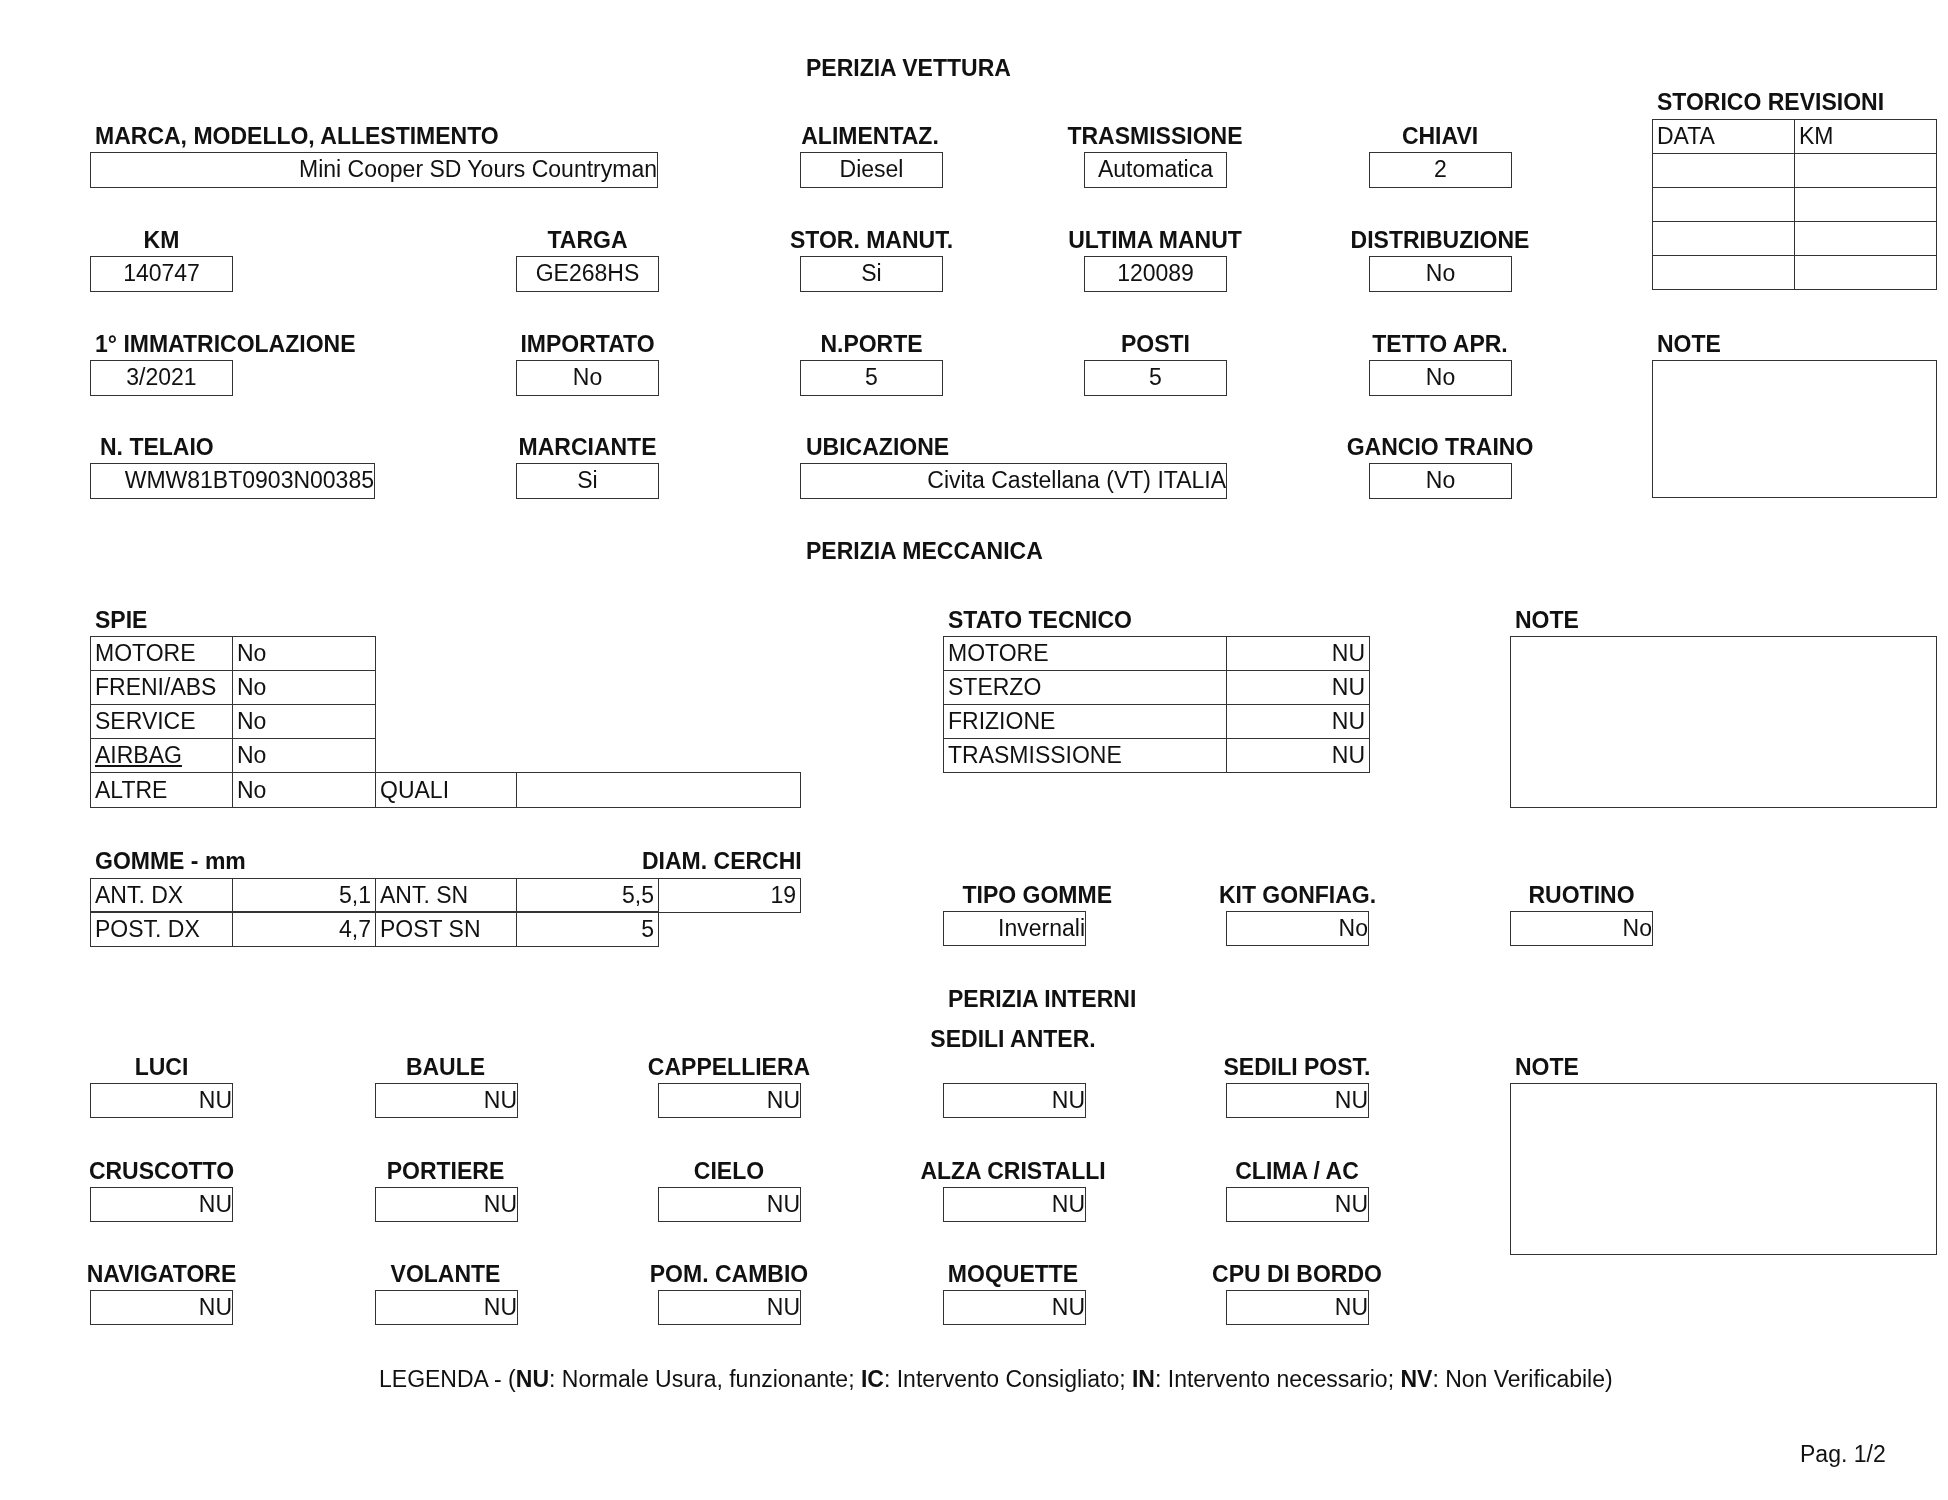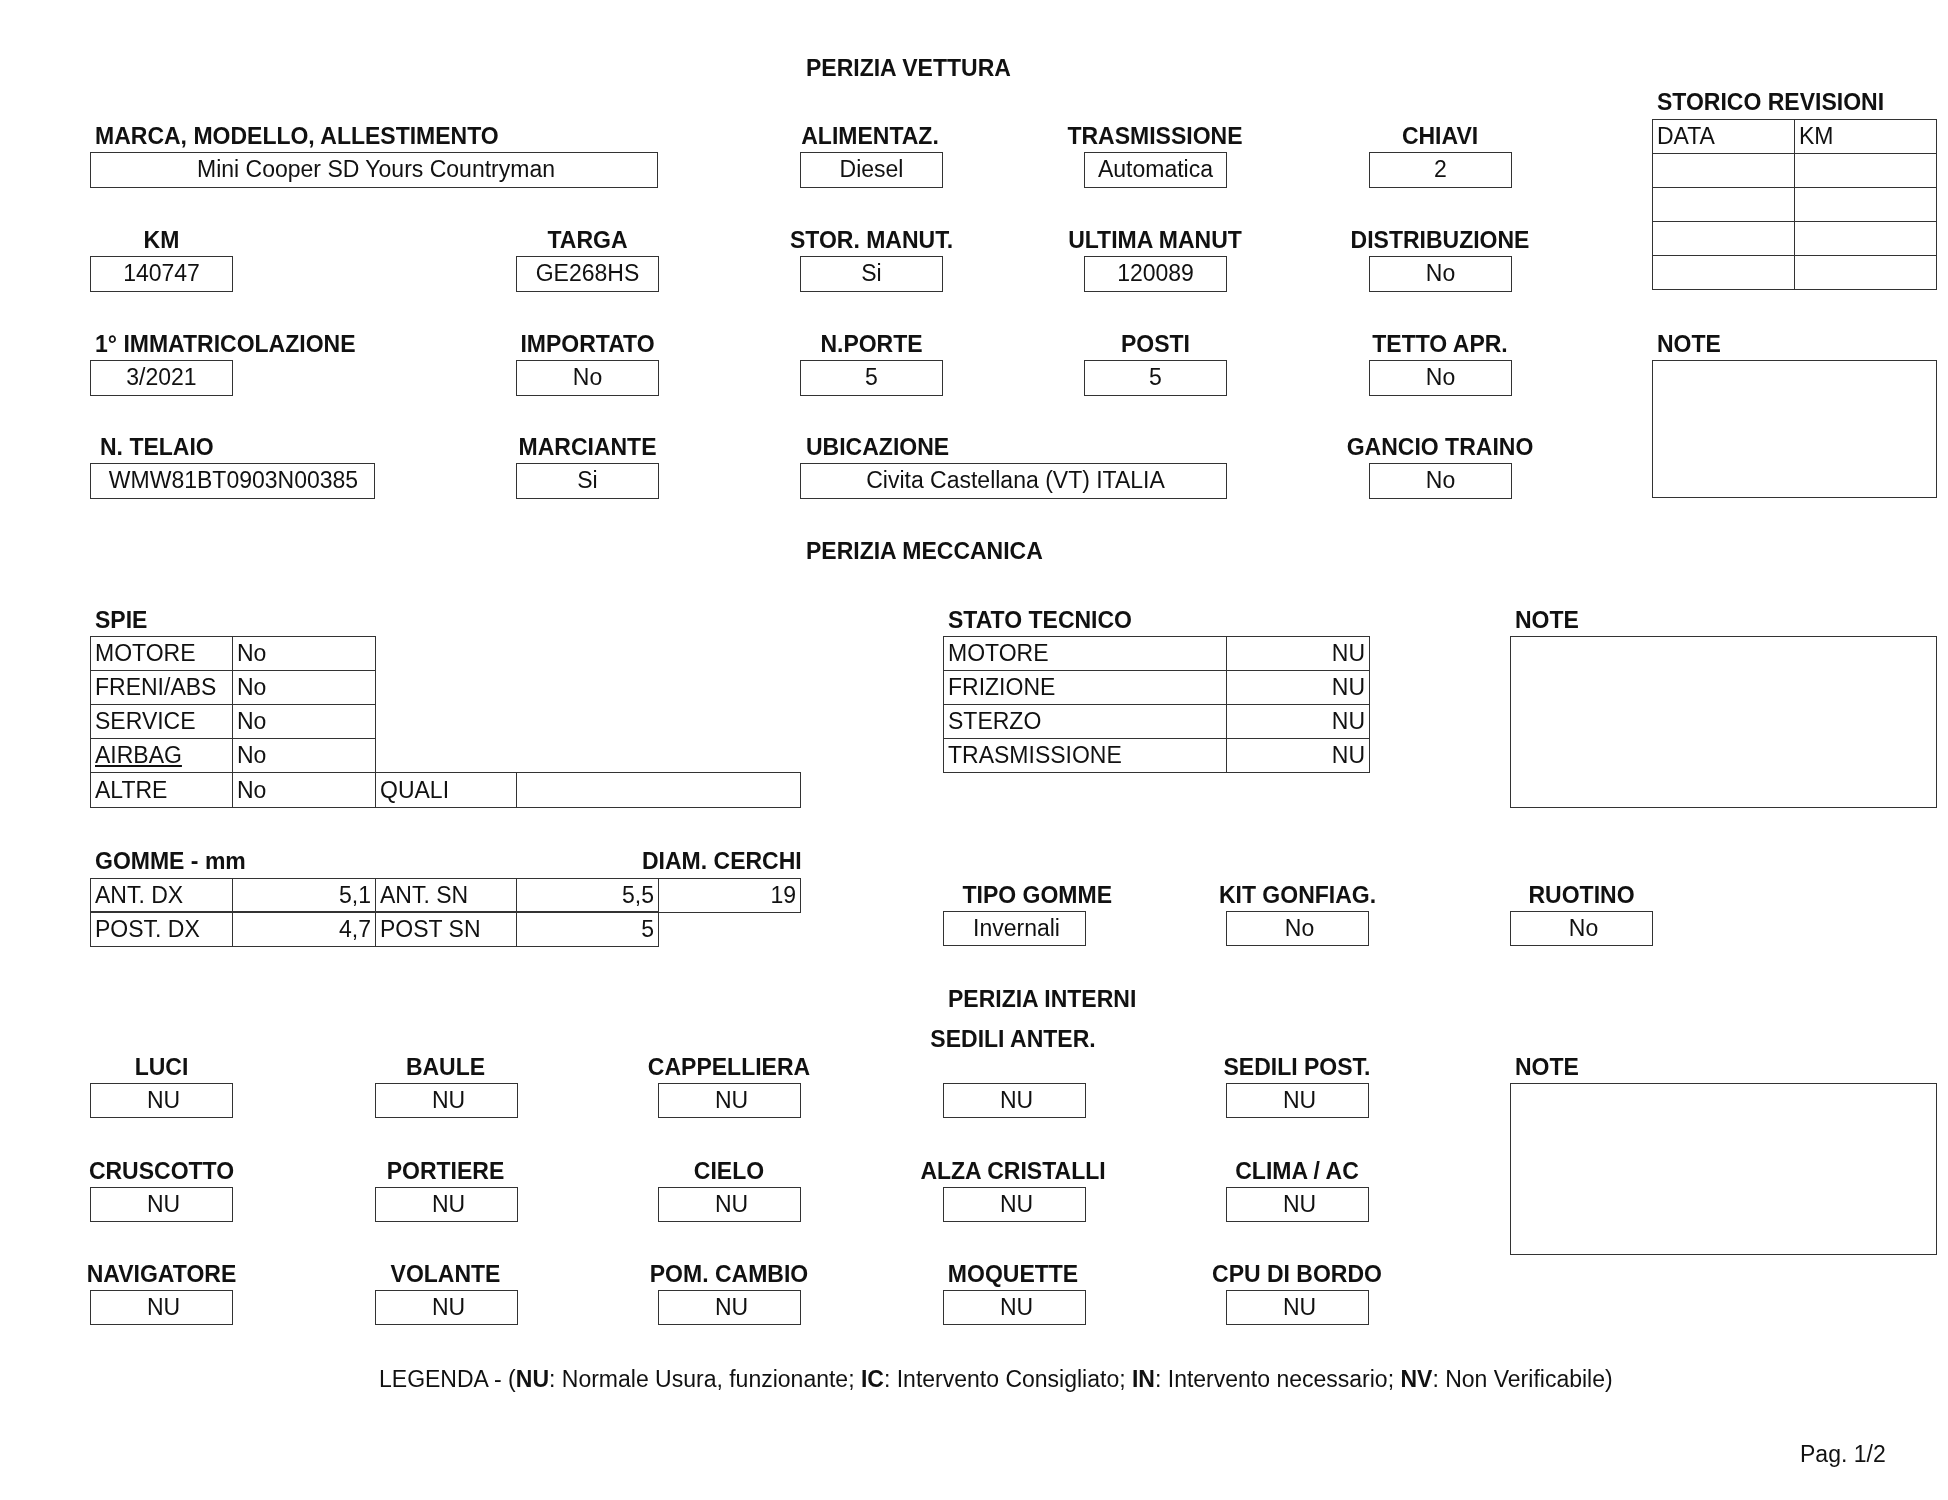--- a/index.html
+++ b/index.html
@@ -5,21 +5,21 @@
   html, body { margin: 0; padding: 0; background: #ffffff; }
   body { width: 1948px; height: 1500px; position: relative; overflow: hidden;
          font-family: "Liberation Sans", sans-serif; color: #111; }
   .abs { position: absolute; }
   .title { font-weight: bold; font-size: 23px; white-space: nowrap; }
   .lbl { font-weight: bold; font-size: 23px; white-space: nowrap; text-align: center; }
   .lbl.left { text-align: left; }
   .box { position: absolute; border: 1.5px solid #333; box-sizing: border-box;
          font-size: 23px; line-height: 32px; white-space: nowrap; overflow: hidden; background: #fff; }
   .box.c { text-align: center; }
-  .box.l { text-align: center; padding-left: 4px; }
+  .box.l { text-align: right; padding-left: 4px; }
   table.grid { position: absolute; border-collapse: collapse; font-size: 23px; }
   table.grid td { border: 1.5px solid #333; padding: 0 4px; height: 31px; line-height: 31px;
                   white-space: nowrap; box-sizing: border-box; }
   table.grid td.r { text-align: right; }
   .notebox { position: absolute; border: 1.5px solid #333; box-sizing: border-box; }
   .legend { font-size: 23px; white-space: nowrap; }
   .legend b { font-weight: bold; }
 </style>
 </head>
 <body>
@@ -144,25 +144,25 @@
   </table>
 
 <div class="abs lbl left" style="left:948px; top:607px;">STATO TECNICO</div>
 <table class="grid" style="left:943px; top:636px;">
   <tbody>
       <tr>
     <td style="width:283px; height:34px;">MOTORE</td>
     <td class="r" style="width:143px; height:34px;">NU</td>
   </tr>
   <tr>
+    <td style="height:34px;">STERZO</td>
+    <td class="r" style="height:34px;">NU</td>
+  </tr>
+  <tr>
     <td style="height:34px;">FRIZIONE</td>
-    <td class="r" style="height:34px;">NU</td>
-  </tr>
-  <tr>
-    <td style="height:34px;">STERZO</td>
     <td class="r" style="height:34px;">NU</td>
   </tr>
   <tr>
     <td style="height:34px;">TRASMISSIONE</td>
     <td class="r" style="height:34px;">NU</td>
   </tr>
 </tbody>
   </table>
 
 <div class="abs lbl left" style="left:1515px; top:607px;">NOTE</div>

